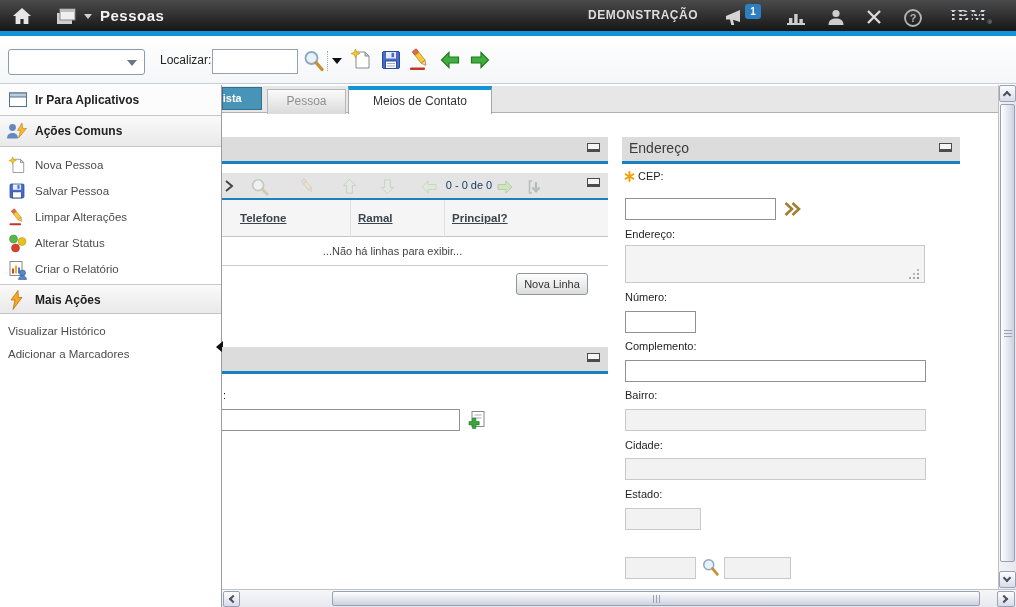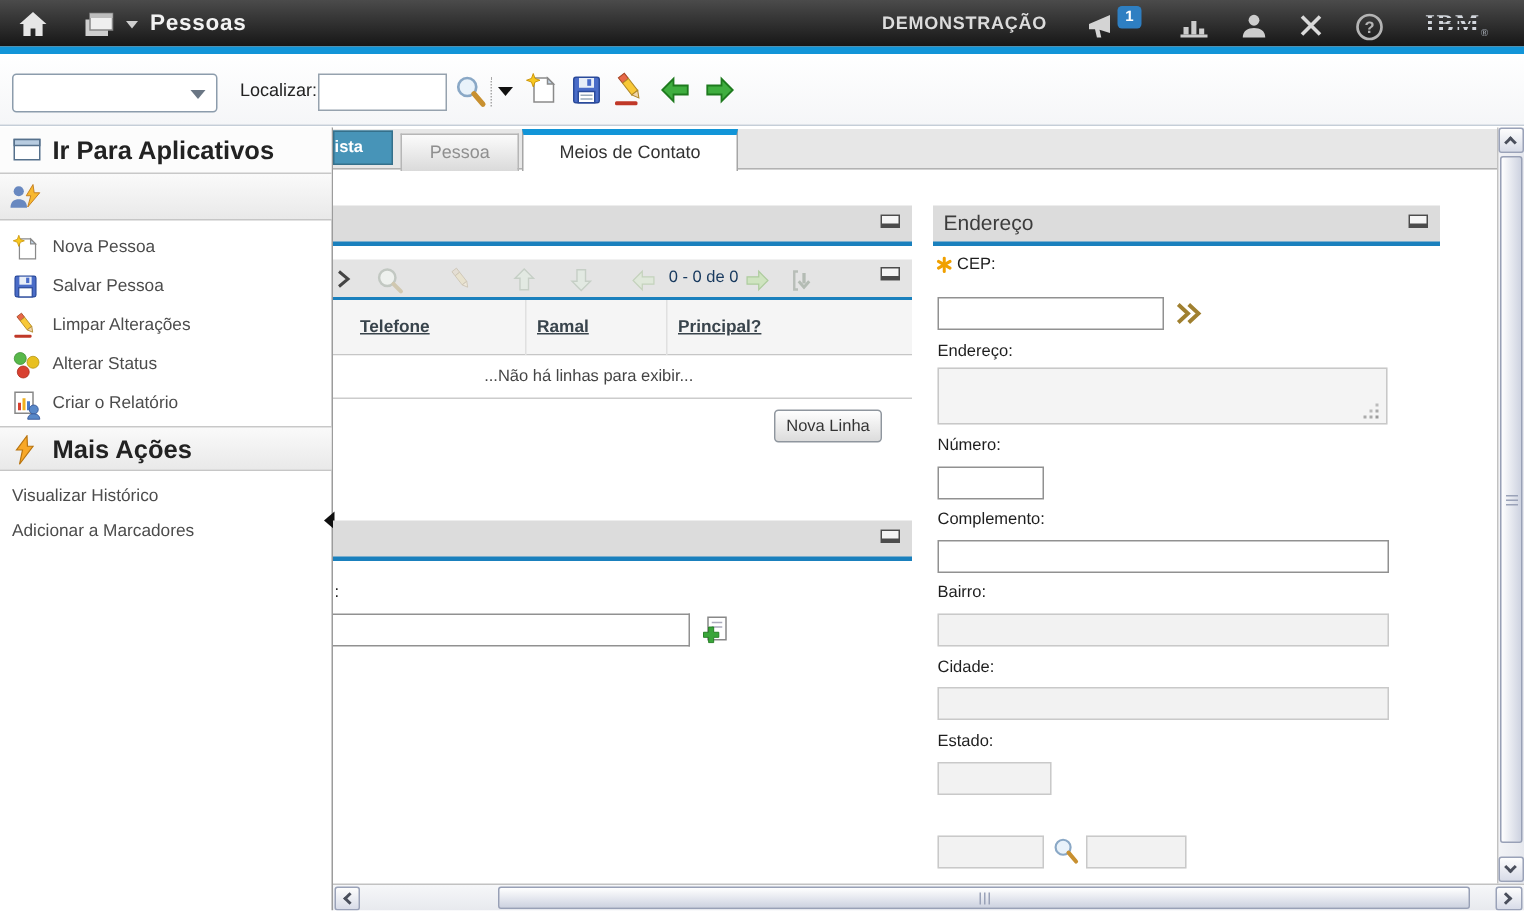--- a/index.html
+++ b/index.html
@@ -34,21 +34,21 @@
   .caret { width:0; height:0; border-left:5px solid transparent; border-right:5px solid transparent;
            border-top:6px solid #4c5560; display:inline-block; }
   .tb-label { position:absolute; left:160px; top:0; line-height:48px; font-size:12px; color:#222; }
   .tb-input { position:absolute; left:212px; top:13px; width:86px; height:25px;
               border:1px solid #96a2ae; background:#fff; font-size:12px; padding:0 3px; }
   .dotsep { position:absolute; left:327px; top:15px; height:20px; border-left:1px dotted #a8a8a8; }
 
   
   #sidebar { position:absolute; left:0; top:85px; width:222px; height:522px; background:#fff;
              border-right:1px solid #9c9c9c; }
-  .side-row { position:absolute; left:0; width:221px; font-size:17px; color:#222; }
+  .side-row { position:absolute; left:0; width:221px; font-size:12px; color:#222; }
   .side-hd { background:linear-gradient(#fafafa,#e9e9e9); border-bottom:1px solid #c6c6c6; font-weight:bold; }
   .side-item { font-size:11.5px; color:#4c4c4c; }
   .side-row .txt { position:absolute; left:35px; top:0; }
   .side-row .txt2 { position:absolute; left:8px; top:0; }
   .side-ico { position:absolute; left:8px; }
   #collapse-arrow { position:absolute; left:216px; top:341px; width:0; height:0;
     border-top:6px solid transparent; border-bottom:6px solid transparent; border-right:7px solid #101010; }
 
   
   #tabstrip { position:absolute; left:222px; top:86px; width:776px; height:27px; background:#e7e7e7;
@@ -238,20 +238,21 @@
     </div>
 
     <div class="side-row side-hd" style="top:31px;height:31px;line-height:31px;">
       <span class="side-ico" style="top:6px;left:6px;">
         <svg width="22" height="19" viewBox="0 0 22 19">
           <circle cx="6.5" cy="5.5" r="3.4" fill="#6888c0"></circle>
           <path d="M1 16.5 c0-4.2 2.6-5.6 5.5-5.6 s5.5 1.4 5.5 5.6 Z" fill="#6888c0"></path>
           <path d="M16 1 L11.5 8.5 H14.5 L12.5 16 L20.5 6.5 H16.8 Z" fill="#f8b830" stroke="#c07818" stroke-width=".6"></path>
         </svg>
       </span>
+      <span class="txt">Ações Comuns</span>
     </div>
 
     <div class="side-row side-item" style="top:67px;height:26px;line-height:26px;">
       <span class="side-ico" style="top:4px;">
         <svg width="19" height="19" viewBox="0 0 23 23">
           <path d="M6 4 h9 l4 4 v12 H6 Z" fill="#fff" stroke="#8a8a8a"></path>
           <path d="M15 4 l4 4 h-4 Z" fill="#c6d8ea" stroke="#8a8a8a"></path>
           <path d="M5.5 1 L6.7 4.3 L10 5.5 L6.7 6.7 L5.5 10 L4.3 6.7 L1 5.5 L4.3 4.3 Z" fill="#f8c820" stroke="#c89000" stroke-width=".6"></path>
         </svg>
       </span>

